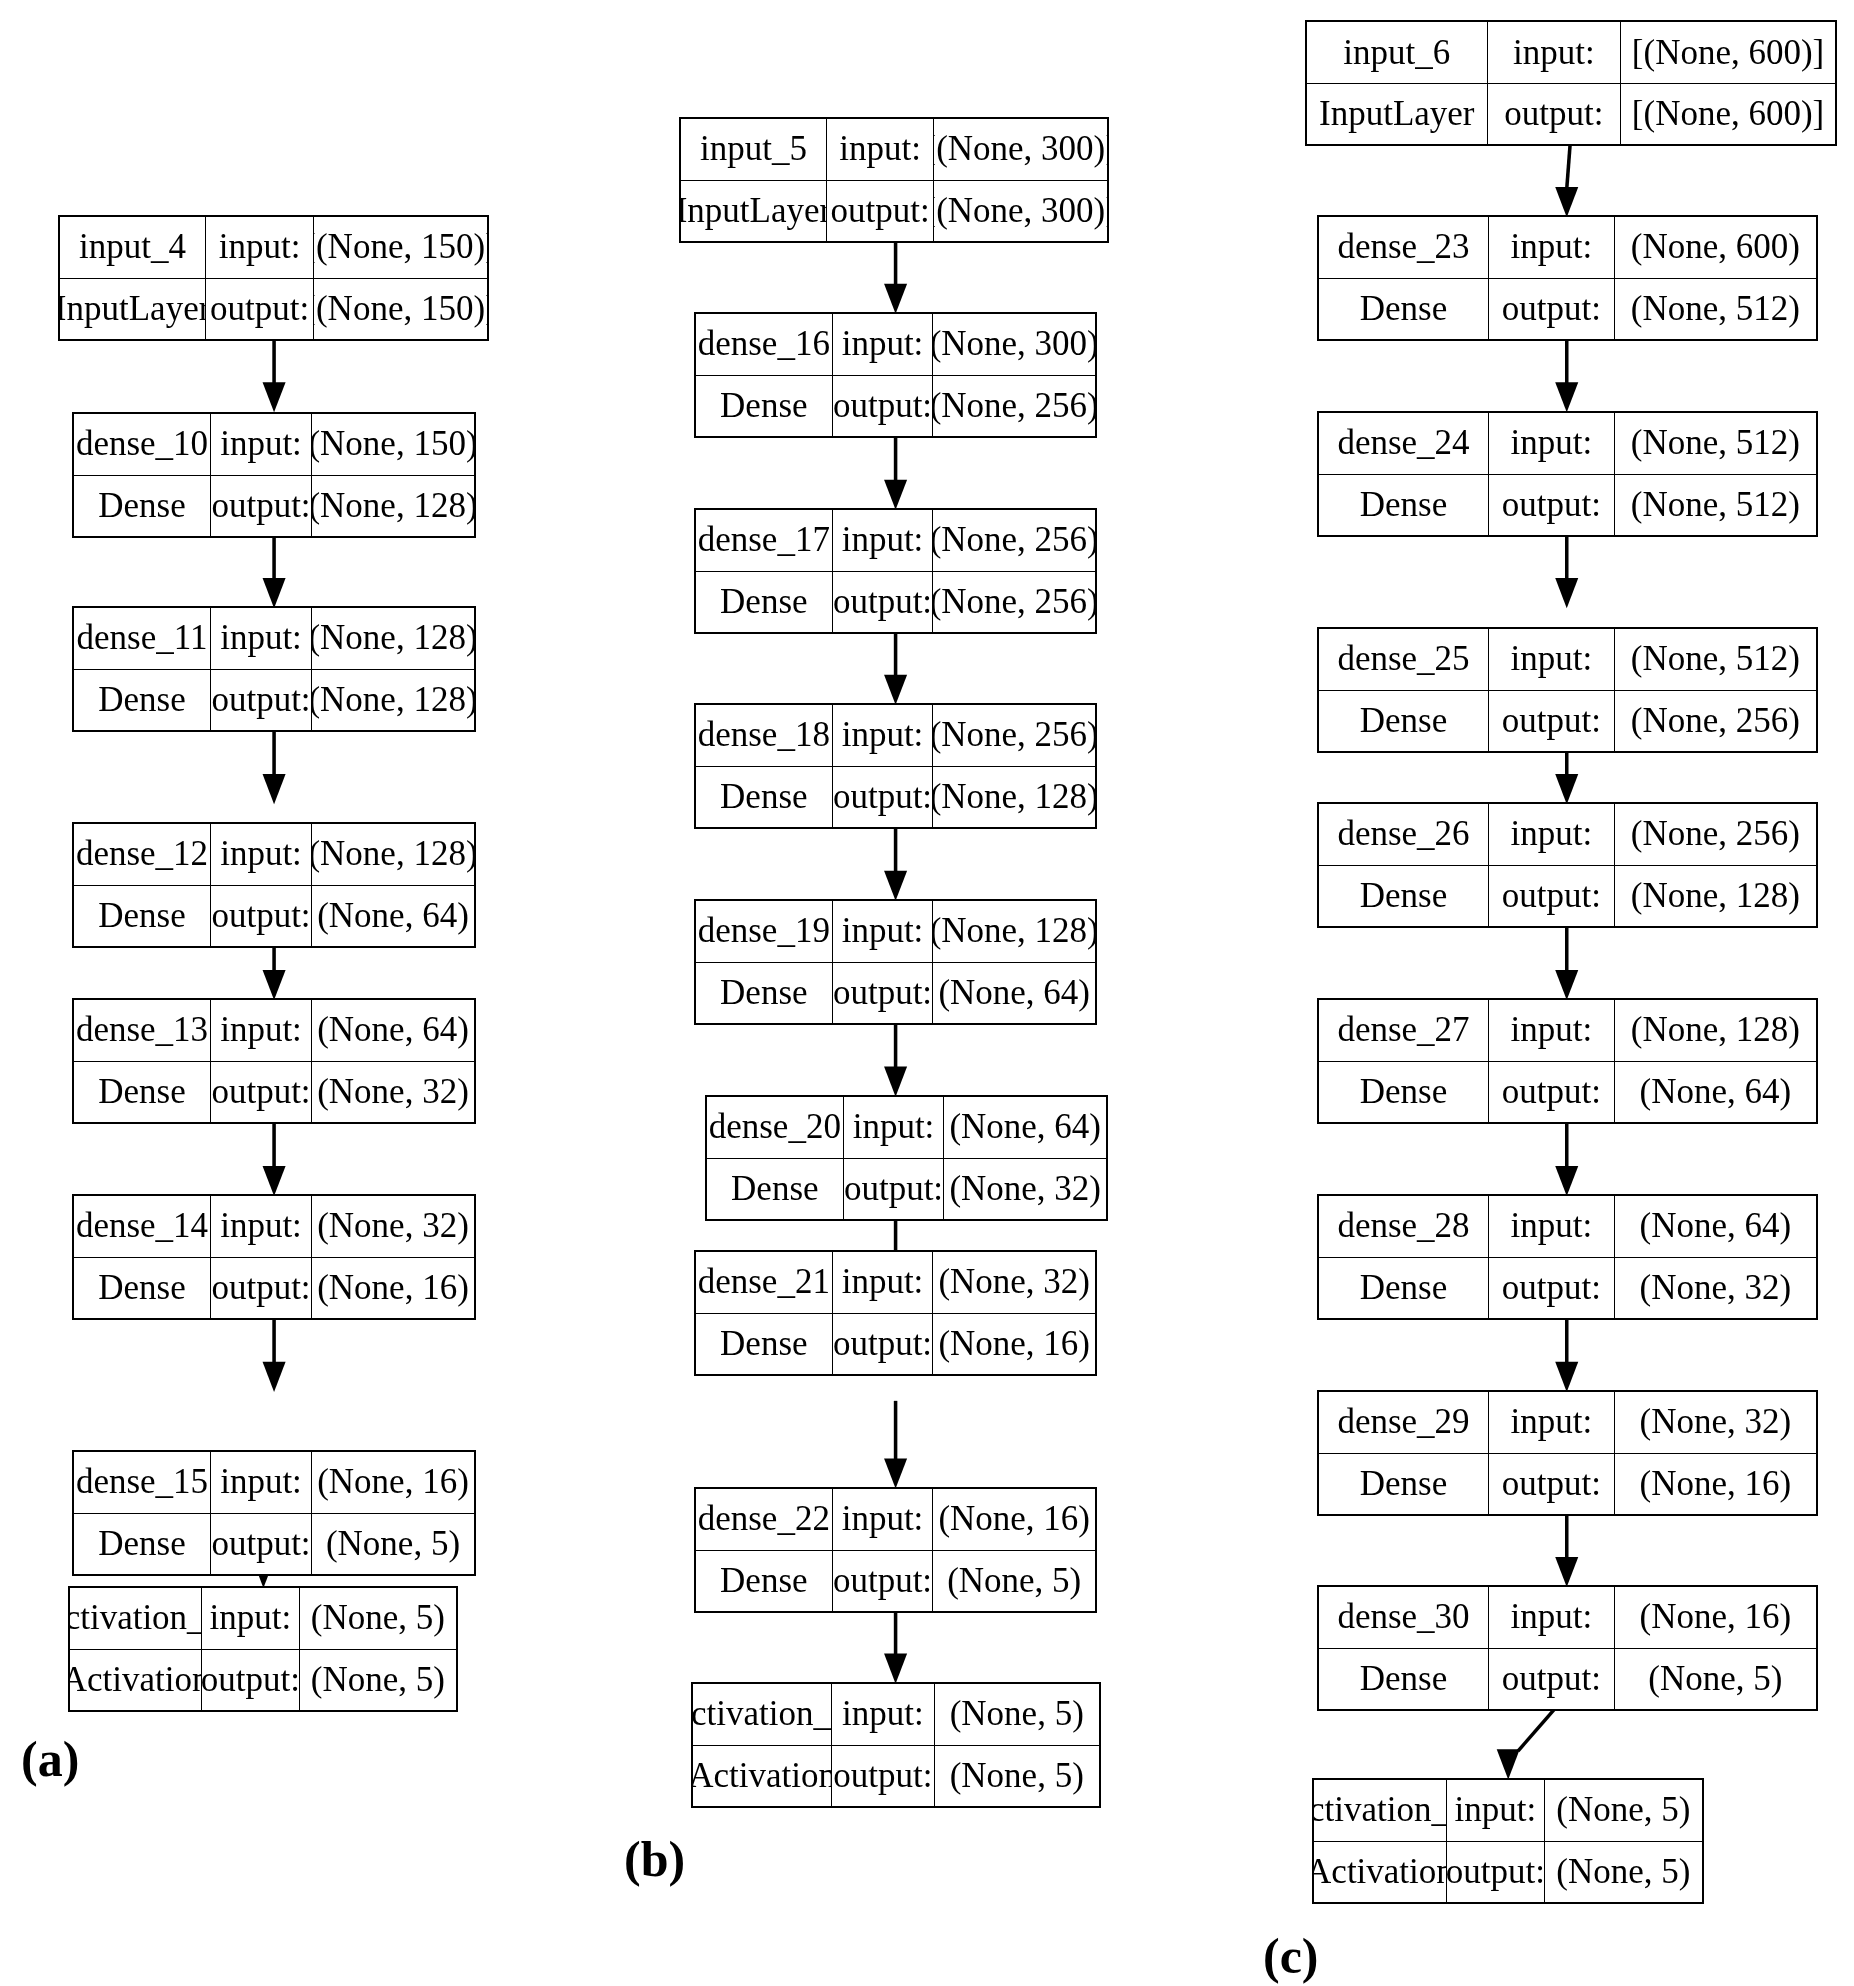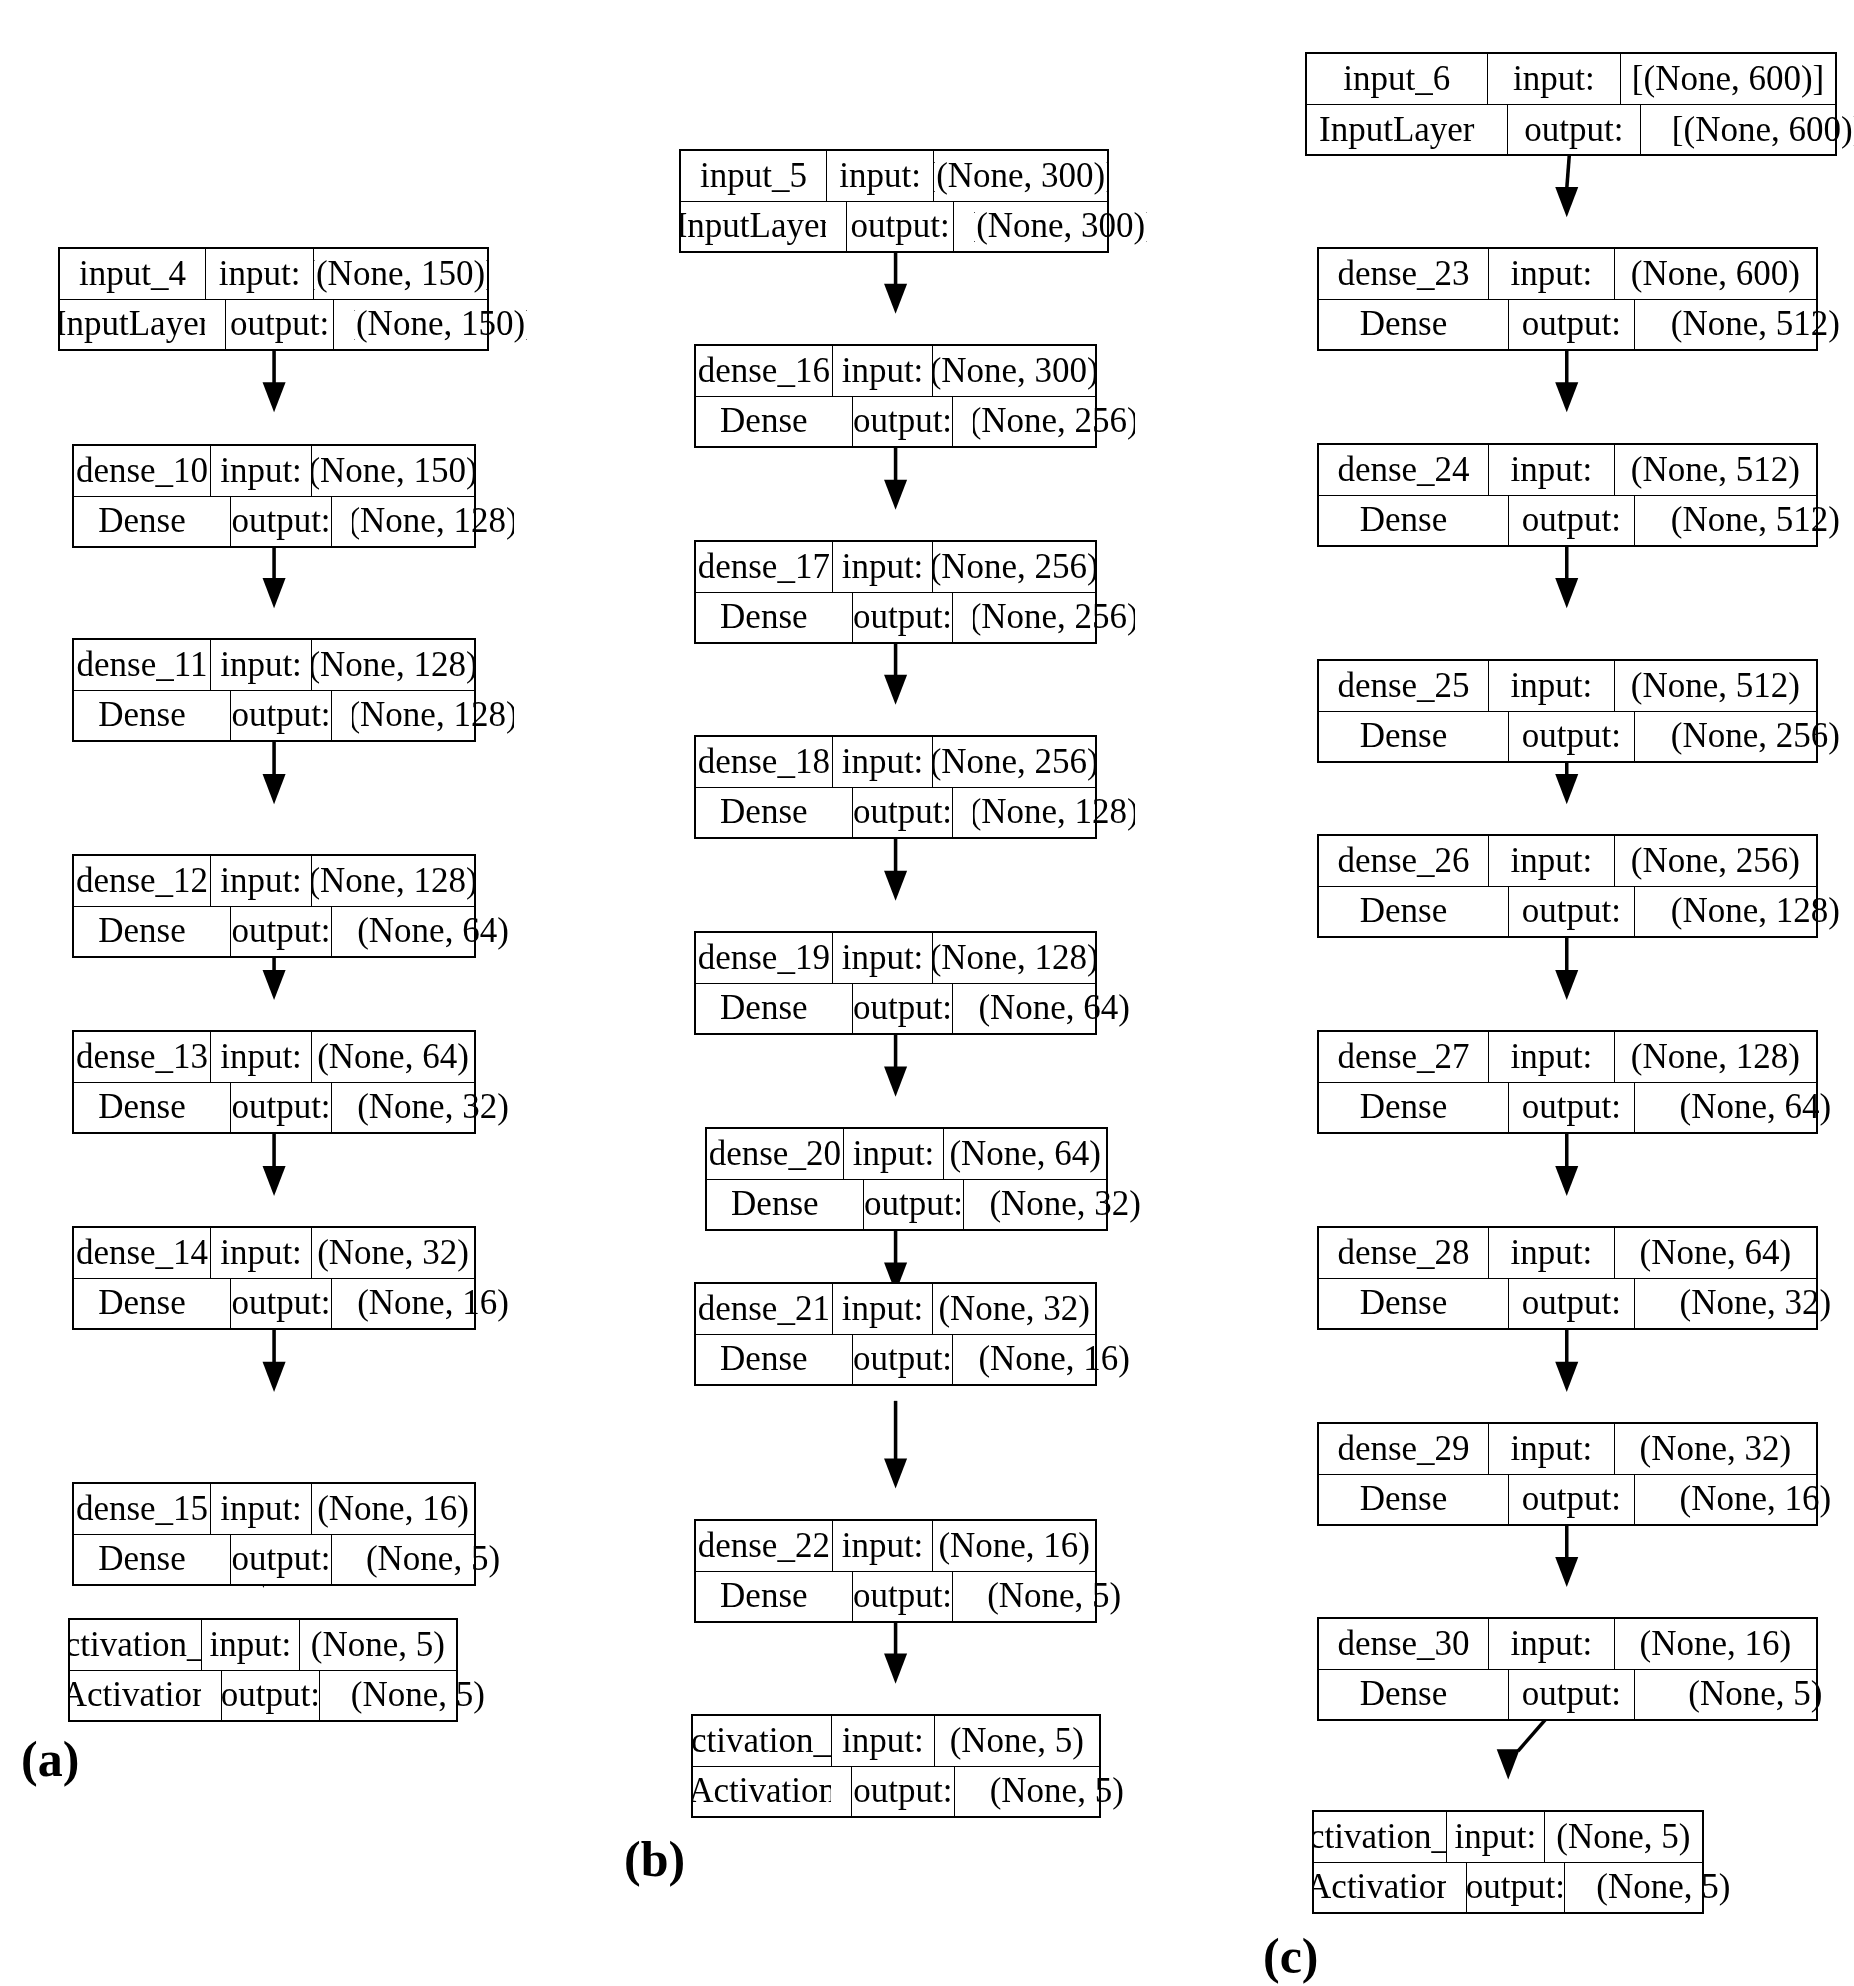--- a/index.html
+++ b/index.html
@@ -1,25 +1,25 @@
 <!DOCTYPE html>
 <html style="font-size:14px"><head>
 <meta charset="utf-8">
 <style>
   html,body{margin:0;padding:0;background:#ffffff;}
   .canvas{
     position:relative;width:1855px;height:1986px;background:#ffffff;
     font-family:"Liberation Serif", serif;color:#000;overflow:hidden;
   }
   .node{
-    position:absolute;height:104px;border:2.7px solid #000;box-sizing:border-box;
-    display:flex;flex-direction:column;background:#fff;margin-top:32px;
+    position:absolute;height:126px;border:2.7px solid #000;box-sizing:border-box;
+    display:flex;flex-direction:column;background:#fff;
   }
   .r{flex:1;display:grid;grid-template-columns:34% 25.5% 40.5%;min-height:0;}
-  .r.bot{border-top:1.8px solid #000;gap:20px;}
+  .r.bot{border-top:1.8px solid #000;}
   .c{display:flex;align-items:center;justify-content:center;font-size:35px;white-space:nowrap;overflow:hidden;}
   .c.mid{border-left:1.8px solid #000;border-right:1.8px solid #000;}
   .fig-label{position:absolute;font-weight:bold;font-size:50px;line-height:1;}
   svg.overlay{position:absolute;left:0;top:0;}
   svg.overlay line{stroke:#000;stroke-width:4;}
   svg.overlay polygon{fill:#000;stroke:none;}
 </style>
 </head>
 <body>
 

